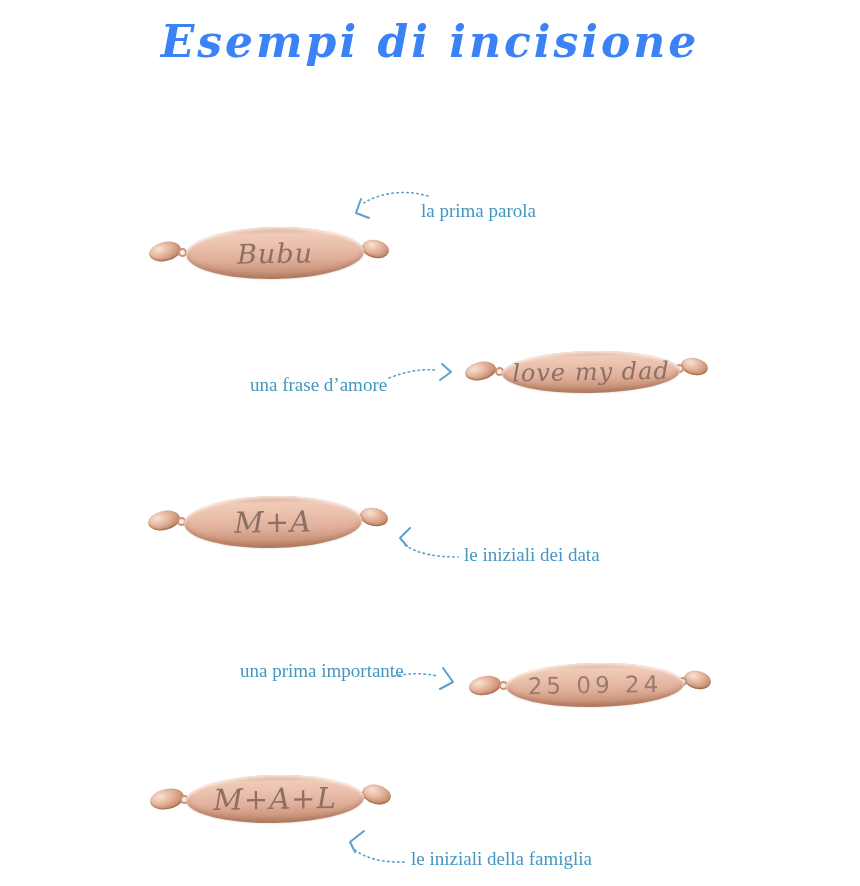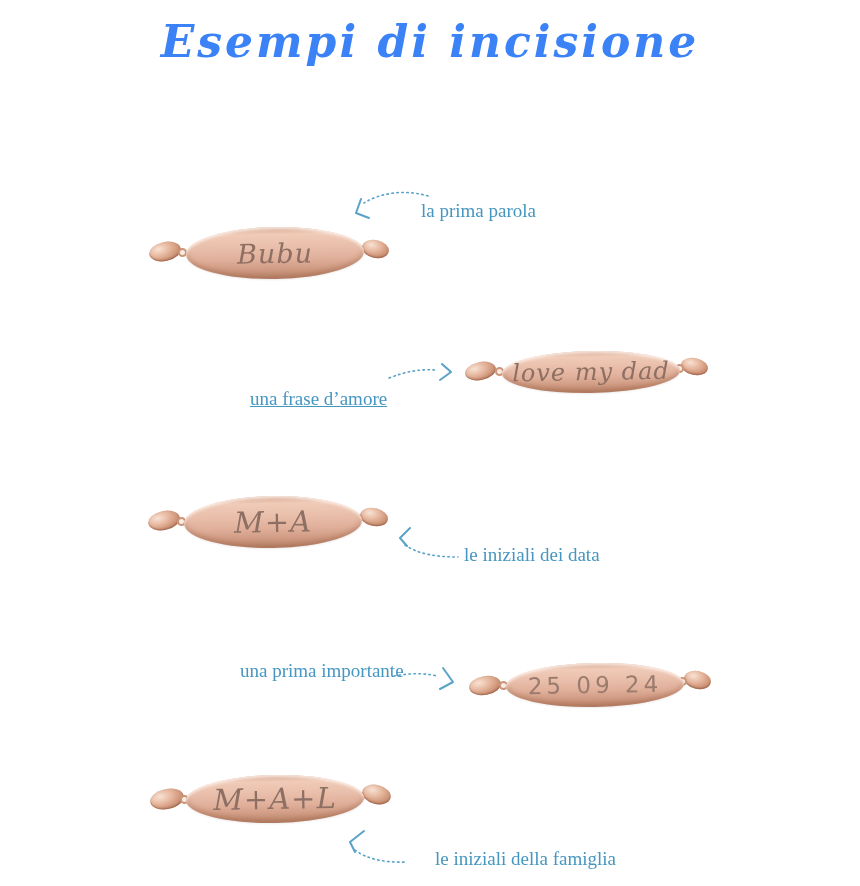--- a/index.html
+++ b/index.html
@@ -56,21 +56,21 @@
   .ex1 .label  { left:421px; top:192px;margin-top:8px; }
   .ex1 .arrow  { left:348px; top:190px; }
 
   
   .ex2 .plate  { left:502px; top:351px; width:178px; height:42px; transform:rotate(-1deg); }
   .ex2 .engraving { font-size:24px; }
   .ex2 .bead-l { left:465px; top:362px; width:31px; height:18px; transform:rotate(-12deg); }
   .ex2 .bead-r { left:681px; top:358px; width:27px; height:17px; transform:rotate(12deg); }
   .ex2 .ring-l { left:495px; top:367px; }
   .ex2 .ring-r { left:675px; top:364px; }
-  .ex2 .label  { left:250px; top:388px;text-decoration:underline; }
+  .ex2 .label  { left:250px; top:374px; }
   .ex2 .arrow  { left:385px; top:361px; }
 
   
   .ex3 .plate  { left:184px; top:496px; width:178px; height:52px; transform:rotate(-1deg); }
   .ex3 .engraving { font-size:29px; }
   .ex3 .bead-l { left:148px; top:511px; width:32px; height:19px; transform:rotate(-12deg); }
   .ex3 .bead-r { left:360px; top:508px; width:28px; height:18px; transform:rotate(12deg); }
   .ex3 .ring-l { left:177px; top:517px; }
   .ex3 .ring-r { left:354px; top:514px; }
   .ex3 .label  { left:464px; top:544px; }
@@ -86,21 +86,21 @@
   .ex4 .label  { left:240px; top:660px; }
   .ex4 .arrow  { left:390px; top:666px; }
 
   
   .ex5 .plate  { left:186px; top:775px; width:178px; height:48px; transform:rotate(-1deg); }
   .ex5 .engraving { font-size:29px; }
   .ex5 .bead-l { left:150px; top:789px; width:34px; height:20px; transform:rotate(-12deg); }
   .ex5 .bead-r { left:362px; top:785px; width:29px; height:19px; transform:rotate(14deg); }
   .ex5 .ring-l { left:180px; top:795px; }
   .ex5 .ring-r { left:356px; top:792px; }
-  .ex5 .label  { left:435px; top:848px; }
+  .ex5 .label  { left:411px; top:848px; }
   .ex5 .arrow  { left:344px; top:828px; }
 </style>
 </head>
 <body>
 
 <div class="page">
 
   <div class="title">Esempi di incisione</div>
 
   <div class="ex1">

